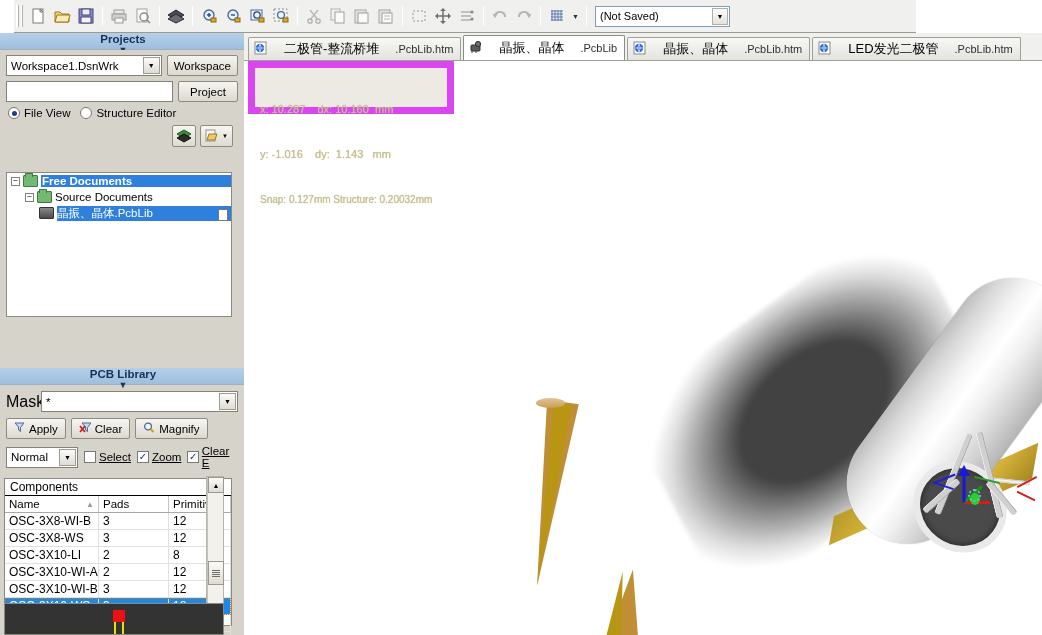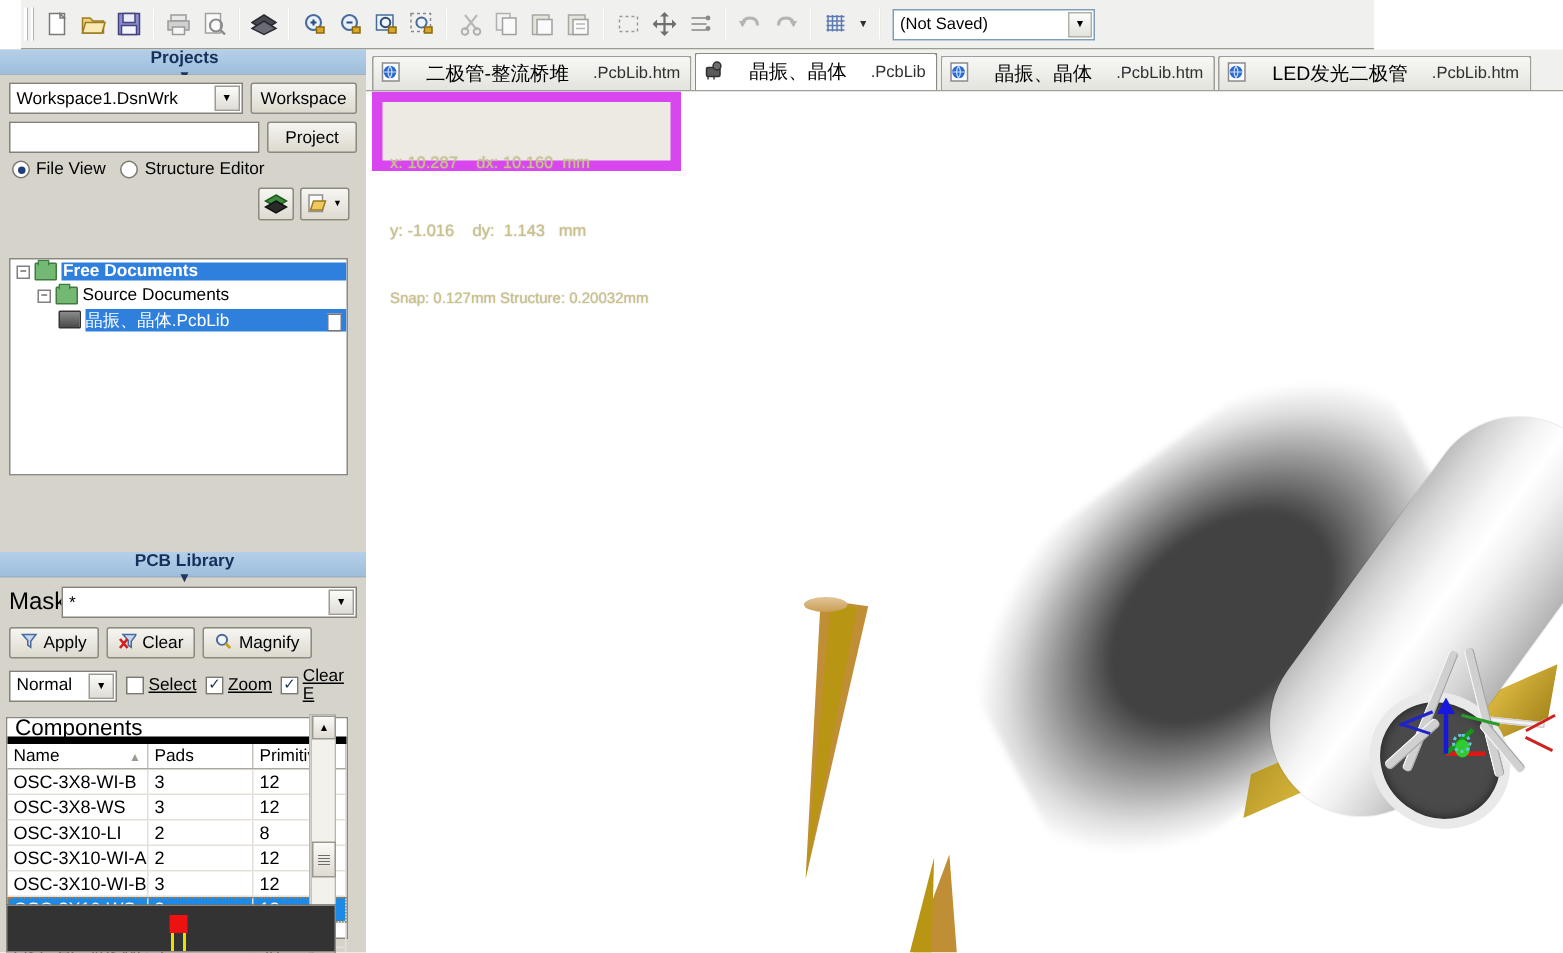--- a/index.html
+++ b/index.html
@@ -186,22 +186,22 @@
     font-size: 10px; color: #15315b; line-height: 1;
   }
   .u { text-decoration: underline; }
 
   
   .grid-wrap {
     position: absolute; left: 4px; top: 110px; width: 228px; height: 148px;
     background: #fff; border: 1px solid #8b8981;
   }
   .grid-title {
-    height: 17px; border-bottom: 5px solid #000000; display: flex; align-items: center;
-    padding-left: 5px; font-size: 15px; background: #fff;
+    height: 17px; border-bottom: 1px solid #000000; display: flex; align-items: center;
+    padding-left: 5px; font-size: 12px; background: #fff;
   }
   .grid-head { display: flex; height: 17px; background: #fff; border-bottom: 1px solid #aaa8a0; }
   .gh {
     display: flex; align-items: center; padding-left: 4px; font-size: 11.5px;
     border-right: 1px solid #c6c4bc; position: relative;
   }
   .gh .sortglyph { position: absolute; right: 4px; font-size: 8px; color: #9a9a92; }
   .grow { display: flex; height: 17px; border-bottom: 1px solid #e2e0d8; }
   .grow.sel { background: #1d8ae8; color: #fff; outline: 1px dotted #c87818; outline-offset: -1px; }
   .gc { display: flex; align-items: center; padding-left: 4px; font-size: 12px;

